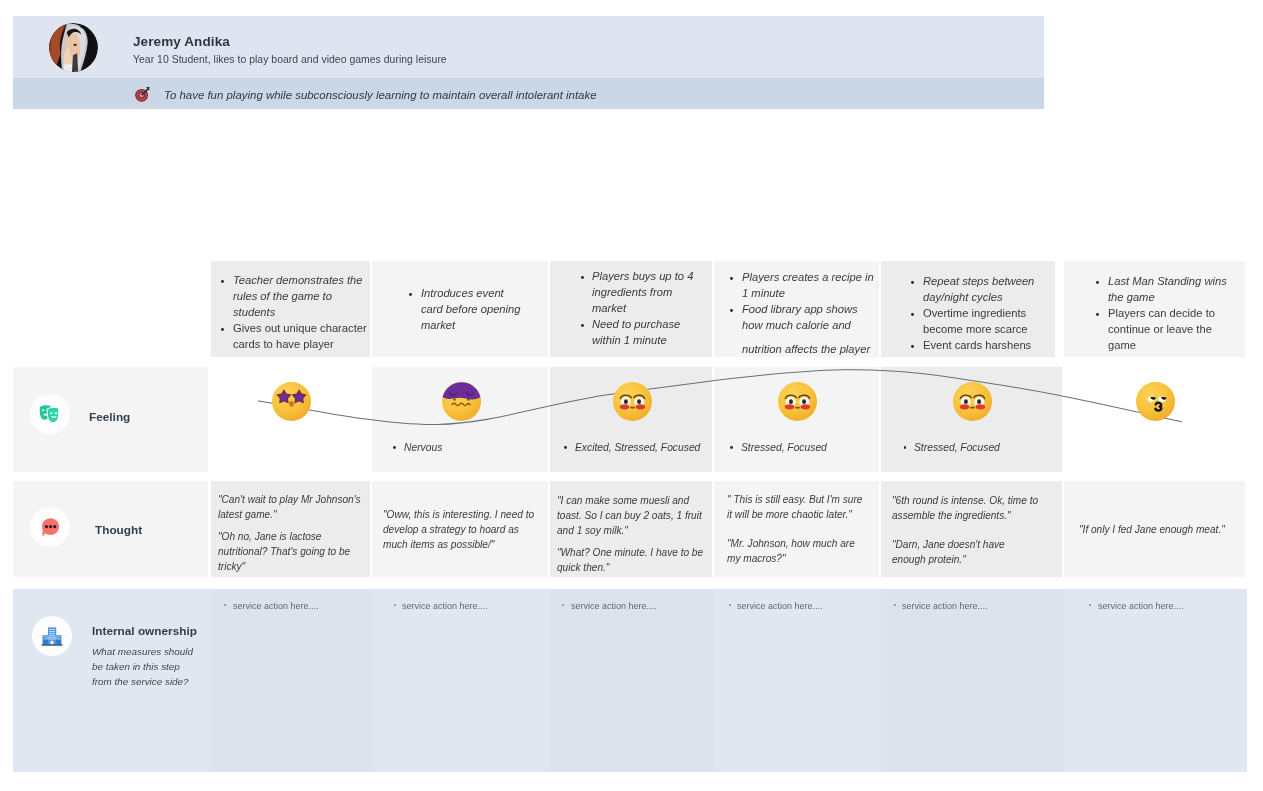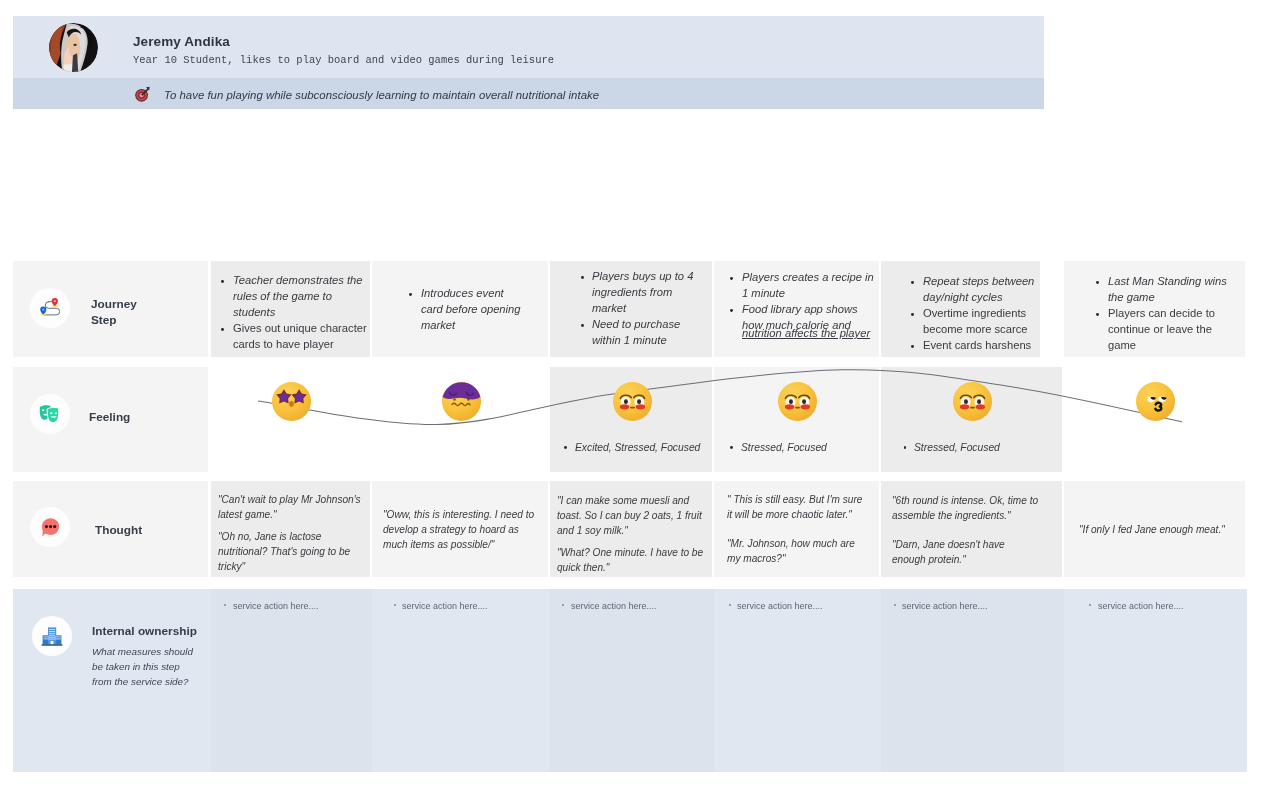--- a/index.html
+++ b/index.html
@@ -4,21 +4,21 @@
 <title>Journey Map</title>
 <style>
   html,body{margin:0;padding:0;background:#ffffff;}
   body{width:1263px;height:791px;font-family:"Liberation Sans",sans-serif;overflow:hidden;}
   .page{position:relative;width:1263px;height:791px;background:#fff;}
 
   
   .persona{position:absolute;left:13px;top:16px;width:1031px;height:62px;background:#dfe5f0;}
   .persona-avatar{position:absolute;left:36px;top:7px;width:49px;height:49px;border-radius:50%;overflow:hidden;}
     .persona-name{position:absolute;left:120px;top:19px;font-size:13.5px;font-weight:bold;color:#2c3744;letter-spacing:.1px;line-height:14px;}
-  .persona-desc{position:absolute;left:120px;top:38px;font-size:10.45px;color:#3b4654;letter-spacing:.02px;line-height:12px;font-family:Liberation Mono, monospace;}
+  .persona-desc{position:absolute;left:120px;top:38px;font-size:10.45px;color:#3b4654;letter-spacing:.02px;line-height:12px;}
   .goal{position:absolute;left:13px;top:78px;width:1031px;height:31px;background:#cbd7e6;}
   .goal-icon{position:absolute;left:121px;top:8px;width:17px;height:17px;}
   .goal-text{position:absolute;left:151px;top:10px;font-size:11.4px;font-style:italic;color:#2f3943;letter-spacing:.02px;line-height:14px;}
 
   
   .grid{position:absolute;left:13px;top:261px;width:1234px;height:511px;}
   .row{position:absolute;left:0;width:1234px;}
   .cell{position:absolute;top:0;height:100%;box-sizing:border-box;}
   .labelcell{position:absolute;left:0;top:0;width:195px;height:100%;box-sizing:border-box;}
 
@@ -81,40 +81,25 @@
       <svg width="17" height="17" viewBox="0 0 17 17">
         <circle cx="7.6" cy="9.3" r="6.4" fill="#7a242c"></circle>
         <circle cx="7.6" cy="9.3" r="5.2" fill="#c05155"></circle>
         <circle cx="7.6" cy="9.3" r="3.7" fill="#8e2c34"></circle>
         <circle cx="7.6" cy="9.3" r="2.2" fill="#d88488"></circle>
         <circle cx="7.6" cy="9.3" r="0.9" fill="#f4ded9"></circle>
         <path d="M8.1 8.9 L13.6 3.4" stroke="#2b323b" stroke-width="1.7" stroke-linecap="round"></path>
         <path d="M12.0 1.2 L15.6 0.8 L15.2 4.4 Z" fill="#2b323b"></path>
       </svg>
     </div>
-    <div class="goal-text">To have fun playing while subconsciously learning to maintain overall nutritional intake</div>
+    <div class="goal-text">To have fun playing while subconsciously learning to maintain overall intolerant intake</div>
   </div>
 
   <div class="grid" id="grid">
       <div class="row" style="top: 0px; height: 96px;">
-        <div class="labelcell" style="background: rgb(244, 244, 244); width: 195px;">
-          <div class="ricon" style="top: 27px; left: 17px;">
-            <svg width="23" height="23" viewBox="0 0 23 23">
-              <path d="M9.6 4.7 H15.3 M9.6 4.7 a3.3 3.3 0 0 0 0 6.6 H17.3 a3.3 3.3 0 0 1 0 6.6 H5.4" fill="none" stroke="#5b6066" stroke-width="0.9" stroke-linecap="round"></path>
-              <ellipse cx="15.8" cy="9.0" rx="3.0" ry="0.95" fill="#f7cf4a" opacity=".9"></ellipse>
-              <ellipse cx="4.3" cy="17.5" rx="3.0" ry="0.95" fill="#f5d856" opacity=".9"></ellipse>
-              <path d="M15.8 1.1 a3.1 3.1 0 0 0 -3.1 3.1 c0 2.2 2.35 4.0 3.1 4.9 c0.75 -0.9 3.1 -2.7 3.1 -4.9 a3.1 3.1 0 0 0 -3.1 -3.1 z" fill="#dd2f38"></path>
-              <circle cx="15.8" cy="4.2" r="1.15" fill="#f3a6a9"></circle>
-              <path d="M4.3 9.6 a3.1 3.1 0 0 0 -3.1 3.1 c0 2.2 2.35 4.0 3.1 4.9 c0.75 -0.9 3.1 -2.7 3.1 -4.9 a3.1 3.1 0 0 0 -3.1 -3.1 z" fill="#1365d6"></path>
-              <circle cx="4.3" cy="12.7" r="1.15" fill="#8bb9f1"></circle>
-            </svg>
-          </div>
-          <div class="rlabel" style="top: 35px; left: 78px;">Journey
-Step</div>
-        </div>
         <div class="cell" style="left: 198px; width: 159px; background: rgb(236, 236, 236);">
           <div class="bl" style="left: 0px; top: 12px;">
             <div class="bul " style="left: 10px; top: 7px;">
               <i></i>
             </div>
             <div class="ln it" style="position: absolute; left: 22px; top: 0px;">Teacher demonstrates the</div>
             <div class="ln it" style="position: absolute; left: 22px; top: 16px;">rules of the game to</div>
             <div class="ln it" style="position: absolute; left: 22px; top: 32px;">students</div>
             <div class="bul " style="left: 10px; top: 55px;">
               <i></i>
@@ -153,24 +138,24 @@
             <div class="bul " style="left: 16px; top: 7px;">
               <i></i>
             </div>
             <div class="ln it" style="position: absolute; left: 28px; top: 0px;">Players creates a recipe in</div>
             <div class="ln it" style="position: absolute; left: 28px; top: 16px;">1 minute</div>
             <div class="bul " style="left: 16px; top: 39px;">
               <i></i>
             </div>
             <div class="ln it" style="position: absolute; left: 28px; top: 32px;">Food library app shows</div>
             <div class="ln it" style="position: absolute; left: 28px; top: 48px;">how much calorie and</div>
-            <div class="ln it" style="position: absolute; left: 28px; top: 56px; text-decoration: underline;">nutrition affects the player</div>
-          </div>
-        </div>
-        <div class="cell" style="left: 868px; width: 159px; background: rgb(236, 236, 236);">
+            <div class="ln it" style="position: absolute; left: 28px; top: 72px;">nutrition affects the player</div>
+          </div>
+        </div>
+        <div class="cell" style="left: 868px; width: 174px; background: rgb(236, 236, 236);">
           <div class="bl" style="left: 0px; top: 13px;">
             <div class="bul " style="left: 30px; top: 7px;">
               <i></i>
             </div>
             <div class="ln it" style="position: absolute; left: 42px; top: 0px;">Repeat steps between</div>
             <div class="ln it" style="position: absolute; left: 42px; top: 16px;">day/night cycles</div>
             <div class="bul " style="left: 30px; top: 39px;">
               <i></i>
             </div>
             <div class="ln" style="position: absolute; left: 42px; top: 32px;">Overtime ingredients</div>
@@ -205,20 +190,28 @@
               <ellipse cx="5.2" cy="8.3" rx="1.15" ry="1.0" fill="#f4fffb"></ellipse>
               <ellipse cx="9.6" cy="8.3" rx="1.15" ry="1.0" fill="#f4fffb"></ellipse>
               <path d="M5.0 12.6 C6.3 11.6 8.4 11.6 9.8 12.6 C8.7 14.1 6.1 14.1 5.0 12.6 Z" fill="#f4fffb"></path>
               <path d="M9.0 7.0 C12.2 5.1 17.4 4.9 20.9 6.2 L20.6 13.2 C20.4 17.6 17.6 20.8 14.9 20.7 C12.1 20.6 9.6 17.3 9.4 13.0 Z" fill="#2ed3a6" stroke="#fcfffe" stroke-width="1.0"></path>
               <ellipse cx="13.3" cy="11.2" rx="1.2" ry="1.05" fill="#f4fffb"></ellipse>
               <ellipse cx="17.9" cy="11.2" rx="1.2" ry="1.05" fill="#f4fffb"></ellipse>
               <path d="M12.5 14.3 C14.4 16.6 17.1 16.6 18.9 14.3 Z" fill="#f4fffb"></path>
             </svg>
           </div>
           <div class="rlabel" style="top: 42px; left: 76px;">Feeling</div>
+        </div>
+        <div class="cell" style="left: 359px; width: 176px; background: rgb(244, 244, 244);">
+          <div class="bl" style="left: 0px; top: 73px;">
+            <div class="bul " style="left: 21px; top: 6px;">
+              <i></i>
+            </div>
+            <div class="ln fln it" style="position: absolute; left: 32px; top: 0px;">Nervous</div>
+          </div>
         </div>
         <div class="cell" style="left: 537px; width: 162px; background: rgb(236, 236, 236);">
           <div class="bl" style="left: 0px; top: 73px;">
             <div class="bul " style="left: 14px; top: 6px;">
               <i></i>
             </div>
             <div class="ln fln it" style="position: absolute; left: 25px; top: 0px;">Excited, Stressed, Focused</div>
           </div>
         </div>
         <div class="cell" style="left: 701px; width: 165px; background: rgb(244, 244, 244);">

